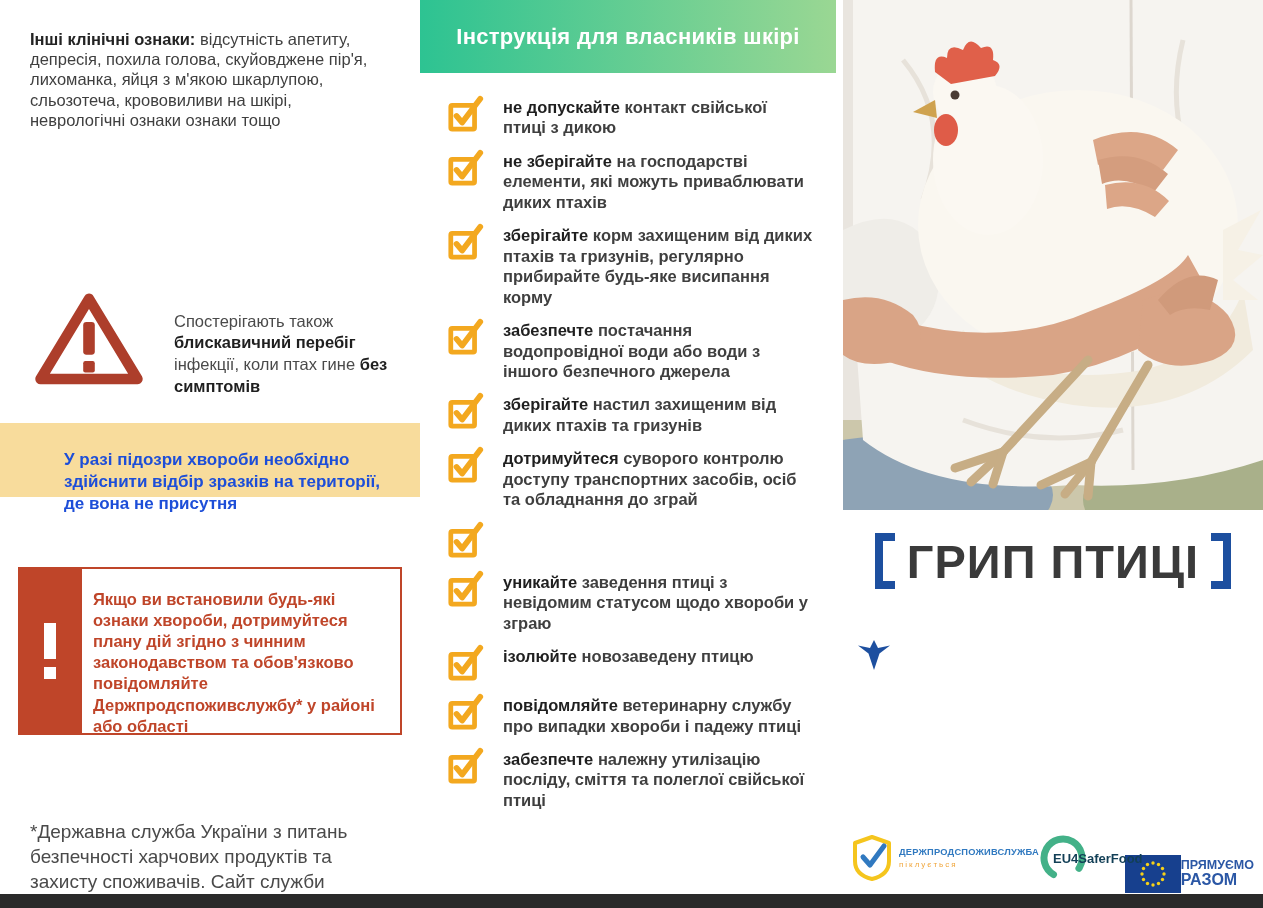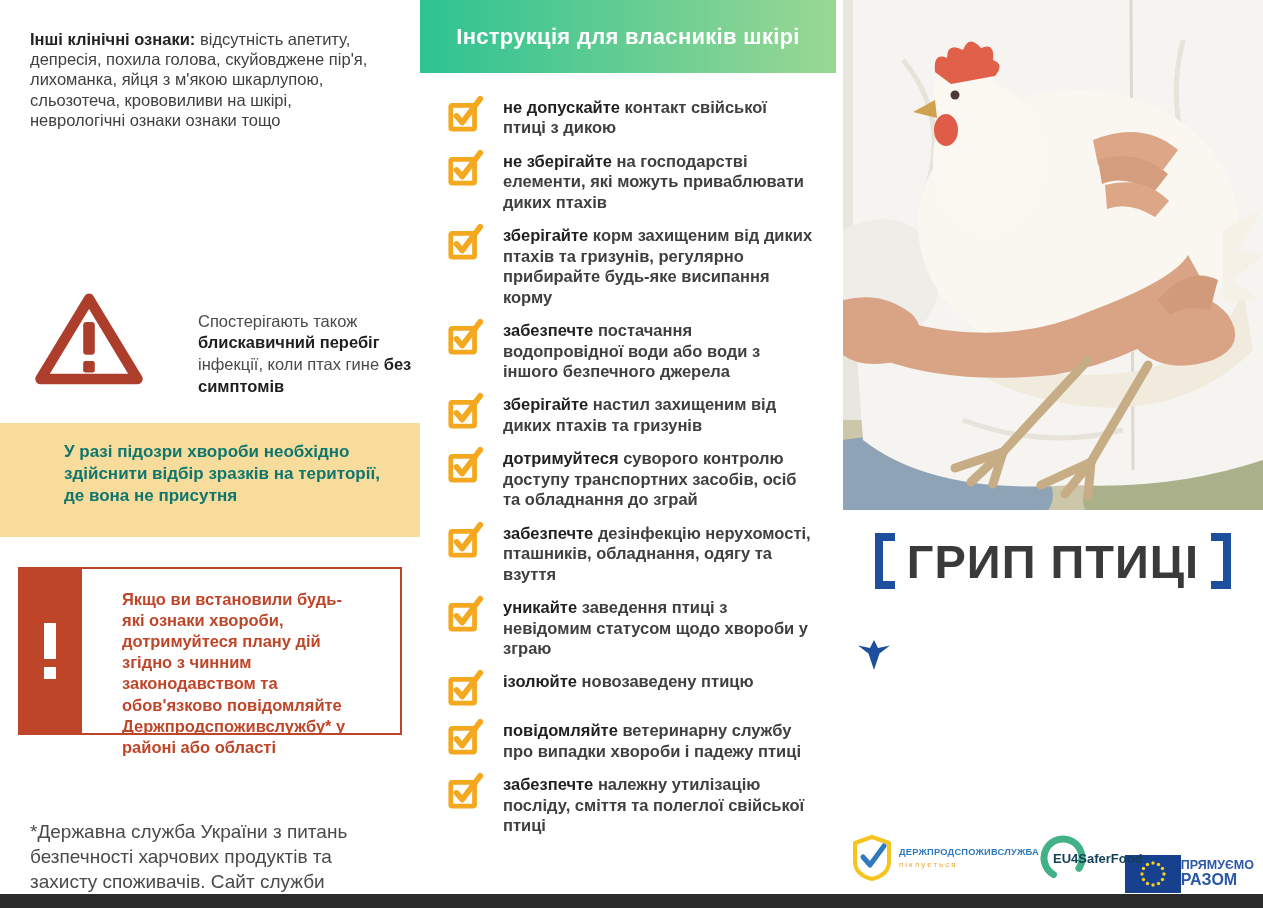--- a/index.html
+++ b/index.html
@@ -6,36 +6,36 @@
   .page{
     position:relative;width:1263px;height:908px;background:#ffffff;overflow:hidden;
     font-family:"Liberation Sans",sans-serif;color:#3c3c3c;
   }
   
   .para{position:absolute;left:30px;width:360px;font-size:16.5px;line-height:1.24;color:#3f3f3f;}
   .para b{color:#232323;}
   #para1{top:12px;}
   #para2{top:156px;}
   .alert-triangle{position:absolute;left:30px;top:288px;width:118px;height:106px;}
-  .alert-text{position:absolute;left:174px;top:294px;width:238px;font-size:16.5px;line-height:1.32;color:#4a4a4a;margin-left:24px;}
+  .alert-text{position:absolute;left:174px;top:294px;width:238px;font-size:16.5px;line-height:1.32;color:#4a4a4a;}
   .alert-text b{color:#1f1f1f;}
   .yellow-box{
-    position:absolute;left:0;top:423px;width:420px;height:114px;background:#f8dc9c;
-    box-sizing:border-box;padding:18px 28px 0 64px;font-size:17px;font-weight:bold;
-    color:#0f766e;line-height:1.3;
+    position:absolute;left:0;top:423px;width:420px;height:74px;background:#f8dc9c;
+    box-sizing:border-box;padding:26px 28px 0 64px;font-size:17px;font-weight:bold;
+    color:#1d4ed8;line-height:1.3;
   }
   .red-box{position:absolute;left:18px;top:567px;width:384px;height:168px;display:flex;}
   .red-box .bar{
     width:64px;background:#bf4529;display:flex;flex-direction:column;align-items:center;justify-content:center;gap:8px;flex-shrink:0;
   }
   .red-box .bar .stem{width:12px;height:36px;background:#ffffff;}
   .red-box .bar .dot{width:12px;height:12px;background:#ffffff;}
   .red-box .content{
     flex:1;border:2px solid #bf4529;border-left:none;background:#ffffff;box-sizing:border-box;
-    padding:20px 40px;font-size:16.5px;font-weight:bold;color:#bf4529;line-height:1.28;
+    padding:20px 11px;font-size:16.5px;font-weight:bold;color:#bf4529;line-height:1.28;
   }
   .footnote{position:absolute;left:30px;top:800px;width:348px;font-size:19px;line-height:1.32;color:#4a4a4a;}
   .footnote a{color:#333333;font-weight:bold;text-decoration:underline;cursor:pointer;}
   
   .mid-header{
     position:absolute;left:420px;top:0;width:416px;height:73px;
     background:linear-gradient(90deg,#2dc392,#9ad793);
     display:flex;align-items:center;justify-content:center;
     color:#ffffff;font-size:22px;font-weight:bold;letter-spacing:.3px;
   }
@@ -143,21 +143,20 @@
           <rect x="4" y="11" width="25" height="25" rx="1.5" fill="none" stroke="#f3a81f" stroke-width="5"></rect>
           <path d="M10 22 L16 29 L35 4" fill="none" stroke="#f3a81f" stroke-width="6" stroke-linecap="round" stroke-linejoin="round"></path>
         </svg>
       <p><b>дотримуйтеся</b><span> суворого контролю доступу транспортних засобів, осіб та обладнання до зграй</span></p>
     </div>
     <div class="check-item">
       <svg viewBox="0 0 40 40">
           <rect x="4" y="11" width="25" height="25" rx="1.5" fill="none" stroke="#f3a81f" stroke-width="5"></rect>
           <path d="M10 22 L16 29 L35 4" fill="none" stroke="#f3a81f" stroke-width="6" stroke-linecap="round" stroke-linejoin="round"></path>
         </svg>
-      <p><b>забезпечте</b><span> дезінфекцію нерухомості, пташників, обладнання, одягу та взуття</span></p>
     </div>
     <div class="check-item">
       <svg viewBox="0 0 40 40">
           <rect x="4" y="11" width="25" height="25" rx="1.5" fill="none" stroke="#f3a81f" stroke-width="5"></rect>
           <path d="M10 22 L16 29 L35 4" fill="none" stroke="#f3a81f" stroke-width="6" stroke-linecap="round" stroke-linejoin="round"></path>
         </svg>
       <p><b>уникайте</b><span> заведення птиці з невідомим статусом щодо хвороби у зграю</span></p>
     </div>
     <div class="check-item">
       <svg viewBox="0 0 40 40">

